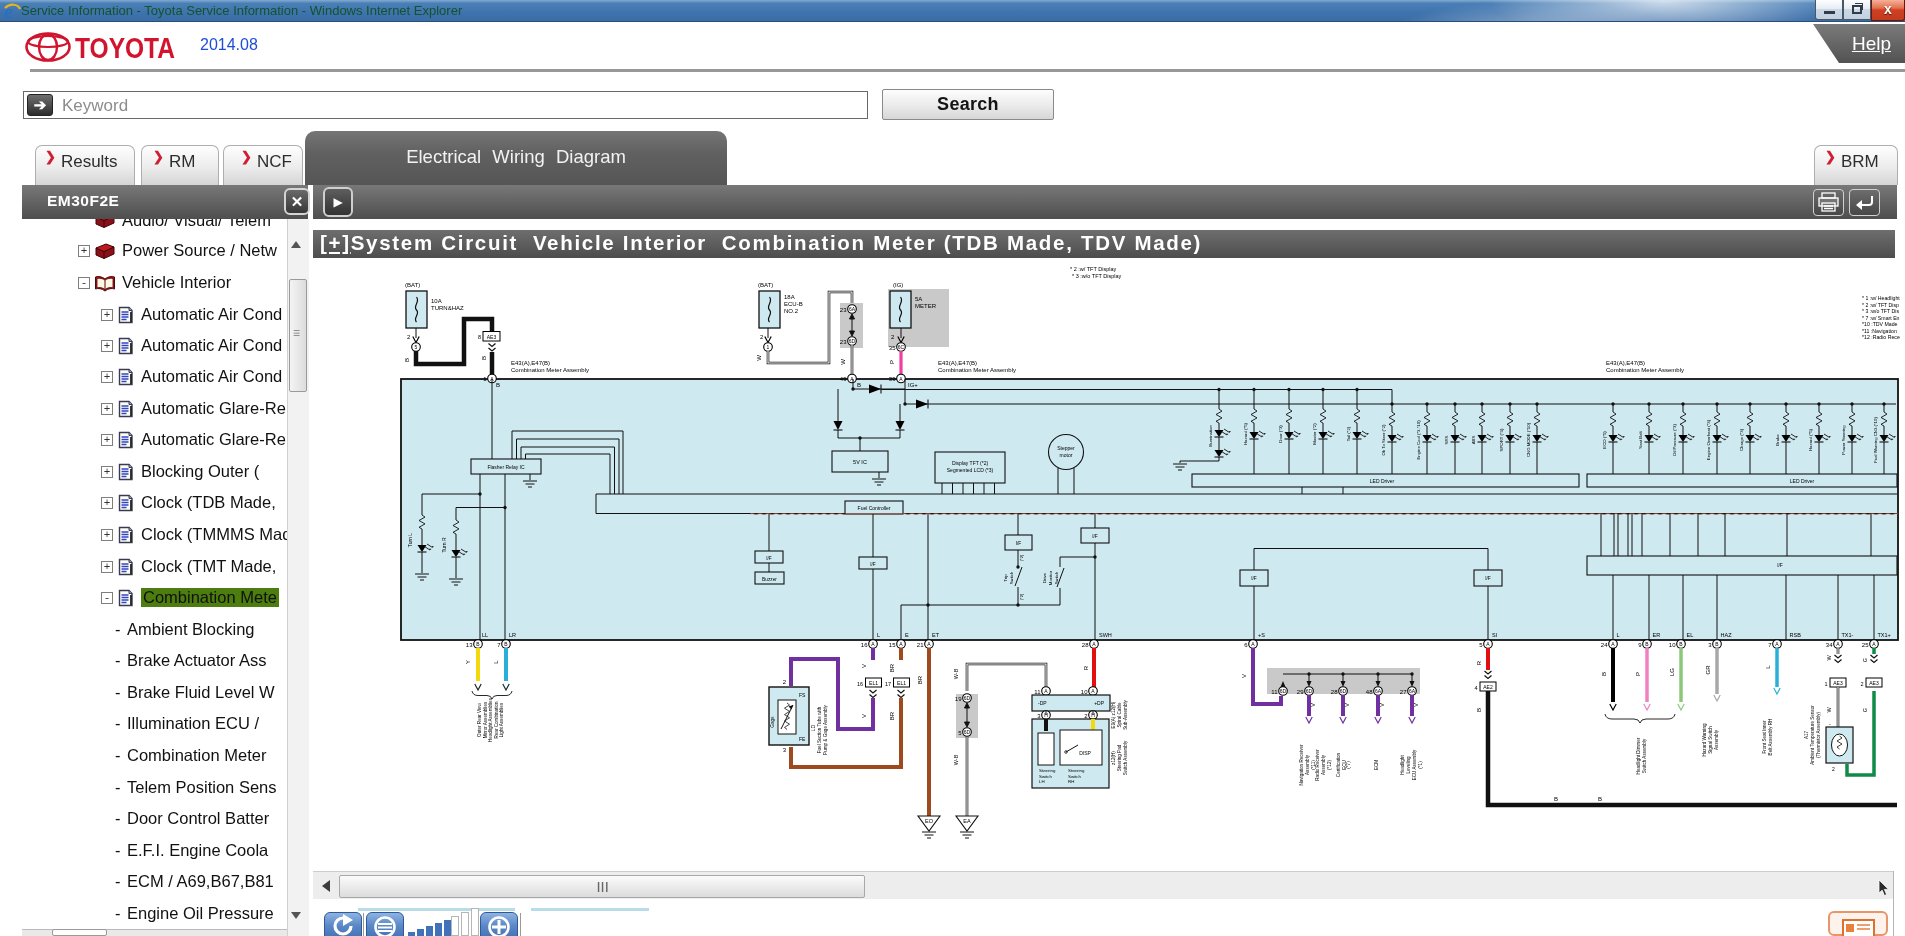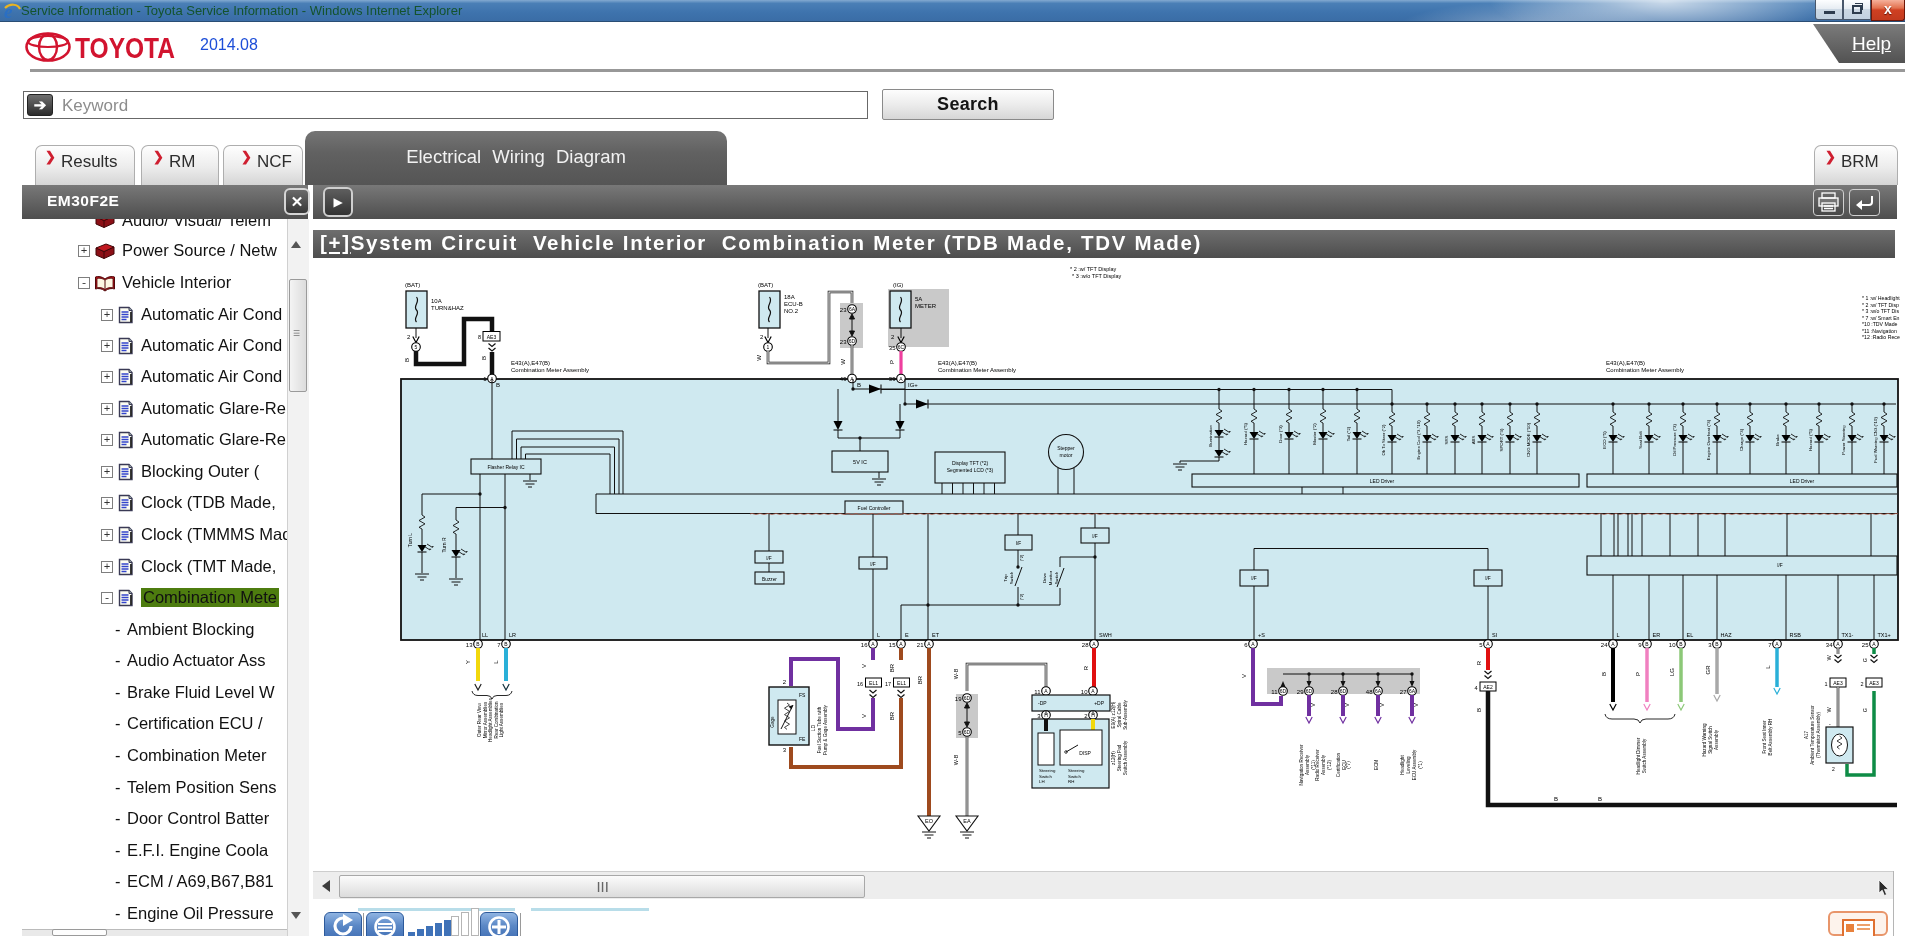--- a/index.html
+++ b/index.html
@@ -270,29 +270,29 @@
 <path d="M13,6 v10" stroke="#222" stroke-width="1.8"></path>
         </svg>
         <span class="ttx" style="left:119px;top:5px;background:#4d7c0f;padding:0 2px">Combination Mete</span>
       </div>
 <div class="tr" style="left:0;top:396px;width:265px">
         <span class="ttx" style="left:93px;top:5px">-</span>
         <span class="ttx" style="left:105px;top:5px">Ambient Blocking</span>
       </div>
 <div class="tr" style="left:0;top:427px;width:265px">
         <span class="ttx" style="left:93px;top:5px">-</span>
-        <span class="ttx" style="left:105px;top:5px">Audio Actuator Ass</span>
+        <span class="ttx" style="left:105px;top:5px">Brake Actuator Ass</span>
       </div>
 <div class="tr" style="left:0;top:459px;width:265px">
         <span class="ttx" style="left:93px;top:5px">-</span>
         <span class="ttx" style="left:105px;top:5px">Brake Fluid Level W</span>
       </div>
 <div class="tr" style="left:0;top:490px;width:265px">
         <span class="ttx" style="left:93px;top:5px">-</span>
-        <span class="ttx" style="left:105px;top:5px">Certification ECU /</span>
+        <span class="ttx" style="left:105px;top:5px">Illumination ECU /</span>
       </div>
 <div class="tr" style="left:0;top:522px;width:265px">
         <span class="ttx" style="left:93px;top:5px">-</span>
         <span class="ttx" style="left:105px;top:5px">Combination Meter</span>
       </div>
 <div class="tr" style="left:0;top:554px;width:265px">
         <span class="ttx" style="left:93px;top:5px">-</span>
         <span class="ttx" style="left:105px;top:5px">Telem Position Sens</span>
       </div>
 <div class="tr" style="left:0;top:585px;width:265px">

